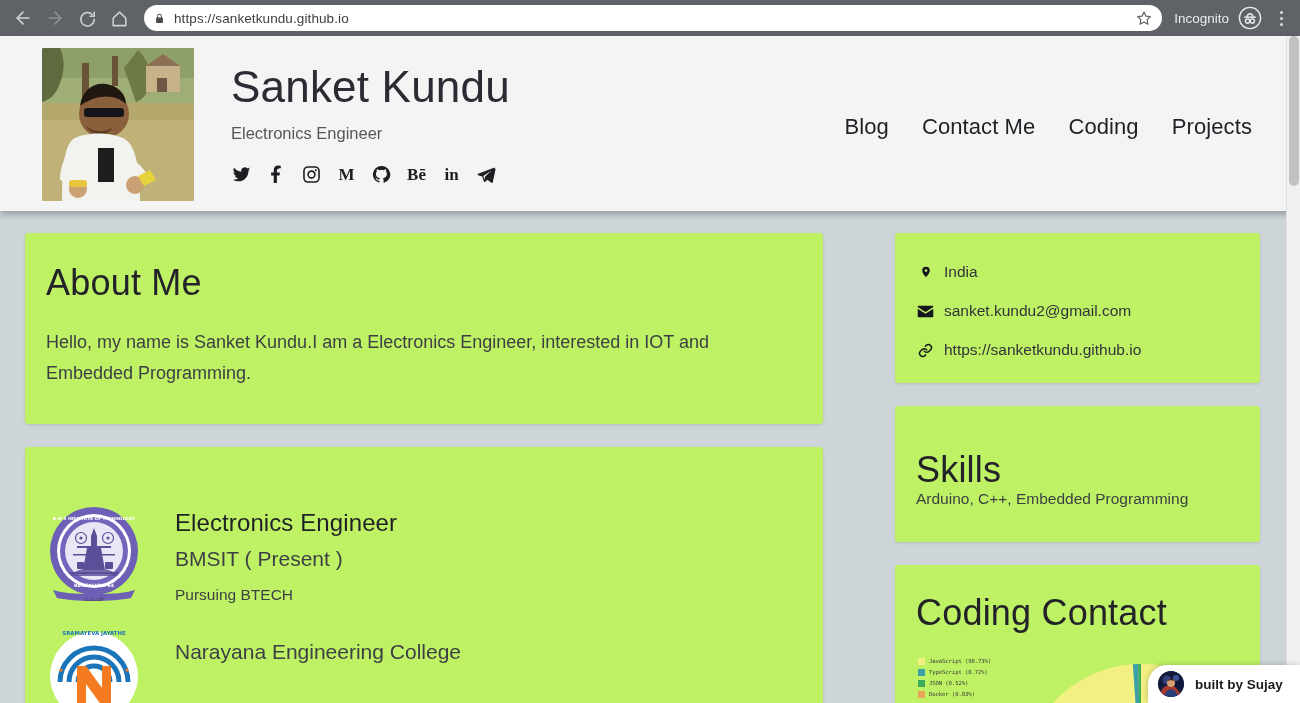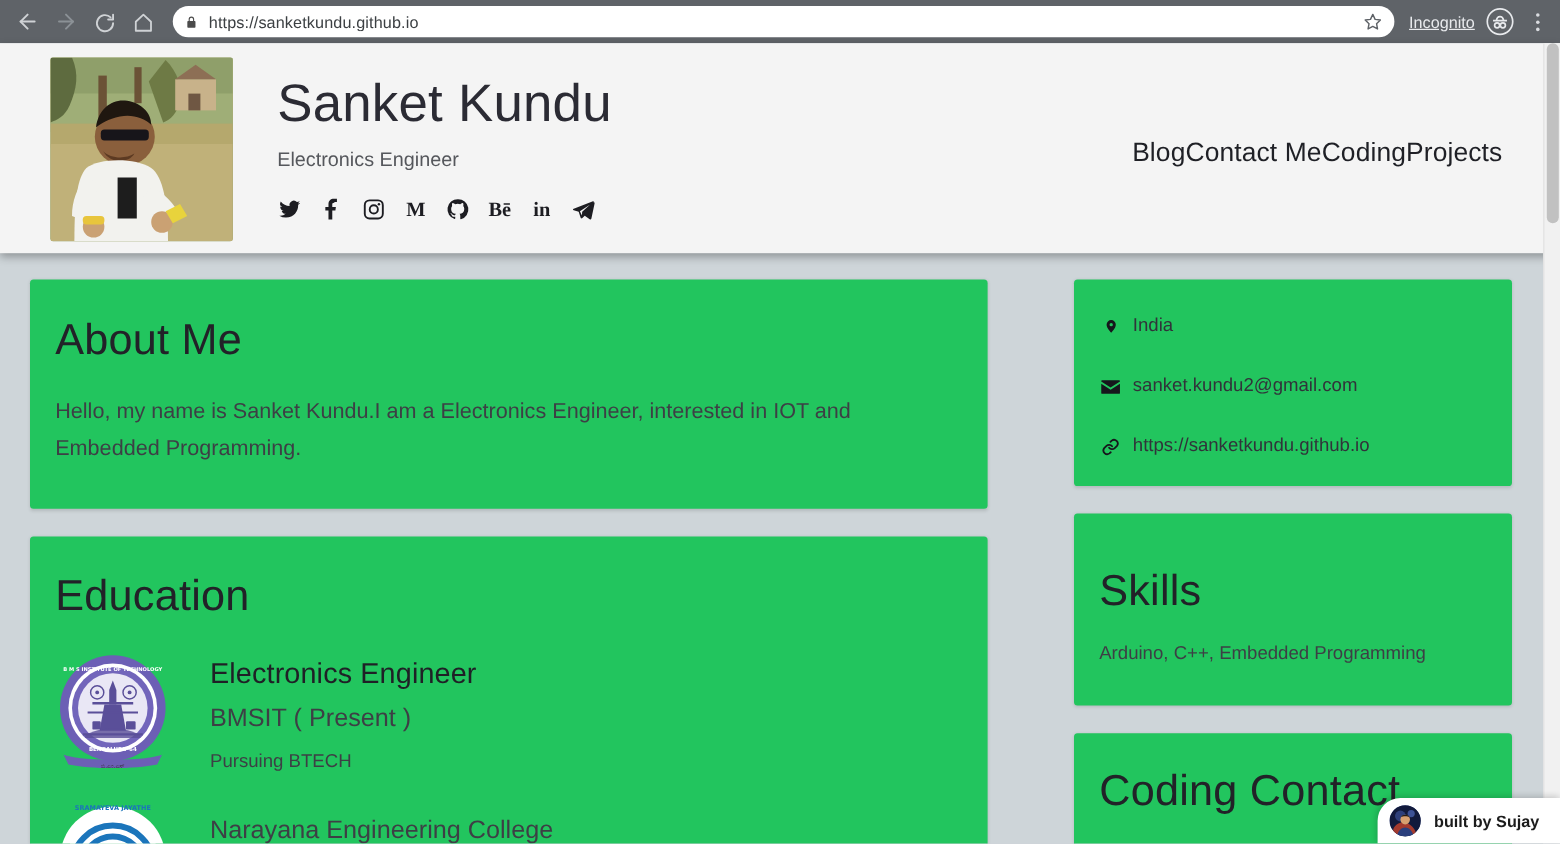--- a/index.html
+++ b/index.html
@@ -42,21 +42,20 @@
     flex: 1 1 auto;
     font-size: 13.5px;
     color: #3c4043;
     white-space: nowrap; overflow: hidden; text-overflow: ellipsis;
     letter-spacing: .1px;
   }
   .star-icon { flex: 0 0 auto; color: #5f6368; display: flex; align-items: center; }
   .incognito-label {
     color: #e8eaed; font-size: 13.5px; margin-left: 4px; margin-right: 7px;
     white-space: nowrap;
-    text-decoration: underline;
   }
   .incognito-icon { color: #e8eaed; display: flex; align-items: center; margin-right: 4px; }
   .menu-dots {
     width: 22px; display: flex; flex-direction: column; align-items: center;
     gap: 3px; margin-left: 2px;
   }
   .menu-dots i { width: 3px; height: 3px; border-radius: 50%; background: #dadce0; display: block; }
 
   
   .site-header {
@@ -100,20 +99,21 @@
     color: #1d1d22;
     display: flex; align-items: center; justify-content: center;
     width: 21px; height: 21px;
   }
   .social-link svg { display: block; }
   .social-glyph { font-size: 17px; font-weight: 700; font-family: "Liberation Serif", serif; line-height: 1; }
 
   .site-nav {
     margin-left: auto;
     display: flex; align-items: center;
+    gap: 33px;
     padding-top: 66px;
   }
   .nav-link {
     font-size: 22px;
     font-weight: 300;
     color: #1f2026;
     letter-spacing: .1px;
     white-space: nowrap;
   }
 
@@ -122,21 +122,21 @@
     display: flex;
     gap: 0;
     padding: 22px 40px 0 25px;
     height: calc(703px - 36px - 175px);
     align-items: flex-start;
   }
   .col-left { width: 798px; flex: 0 0 auto; }
   .col-right { width: 365px; flex: 0 0 auto; margin-left: 72px; }
 
   .card {
-    background: #22c55e;
+    background: #bef264;
     border-radius: 3px;
     box-shadow: 0 1px 3px rgba(0,0,0,.13);
   }
   .card + .card { margin-top: 23px; }
 
   .card-about { padding: 30px 22px 34px 21px; }
   .card-title {
     font-size: 36px;
     font-weight: 300;
     color: #222228;
@@ -184,31 +184,30 @@
   }
 
   
   .card-contact { padding: 30px 20px 24px 22px; }
   .contact-row {
     display: flex; align-items: center;
     gap: 10px;
     font-size: 15.5px;
     color: #31333a;
   }
-  .contact-row + .contact-row { margin-top: 32px; }
+  .contact-row + .contact-row { margin-top: 21px; }
   .contact-ico {
     width: 17px; flex: 0 0 auto;
     display: flex; align-items: center; justify-content: center;
     color: #16171c;
   }
   .contact-ico svg { display: block; }
 
   .card-skills { padding: 44px 20px 34px 21px; }
   .skills-text {
-    margin-top: 24px;
     font-size: 15.5px;
     color: #3d3f45;
   }
 
   .card-coding { padding: 28px 20px 0 21px; overflow: hidden; position: relative; height: 160px; }
   .chart-area {
     margin-top: 22px;
     position: relative;
     height: 96px;
   }
@@ -424,21 +423,20 @@
   <div class="page-body">
 
     <div class="col-left">
 
       <div class="card card-about">
         <div class="card-title">About Me</div>
         <div class="about-text">Hello, my name is Sanket Kundu.I am a Electronics Engineer, interested in IOT and Embedded Programming.</div>
       </div>
 
       <div class="card card-education">
-        <div class="card-title">Education</div>
         <div class="edu-list">
 
           <div class="edu-item">
             <div class="edu-logo">
               <svg width="94" height="96" viewBox="0 0 94 96">
                 <ellipse cx="47" cy="45" rx="44" ry="44" fill="#6c5fb5"></ellipse>
                 <ellipse cx="47" cy="45" rx="37" ry="37" fill="#ffffff"></ellipse>
                 <ellipse cx="47" cy="45" rx="34" ry="34" fill="#7265bb"></ellipse>
                 <ellipse cx="47" cy="45" rx="29" ry="29" fill="#e9e7f5"></ellipse>
                 <g fill="#5a4f99">

